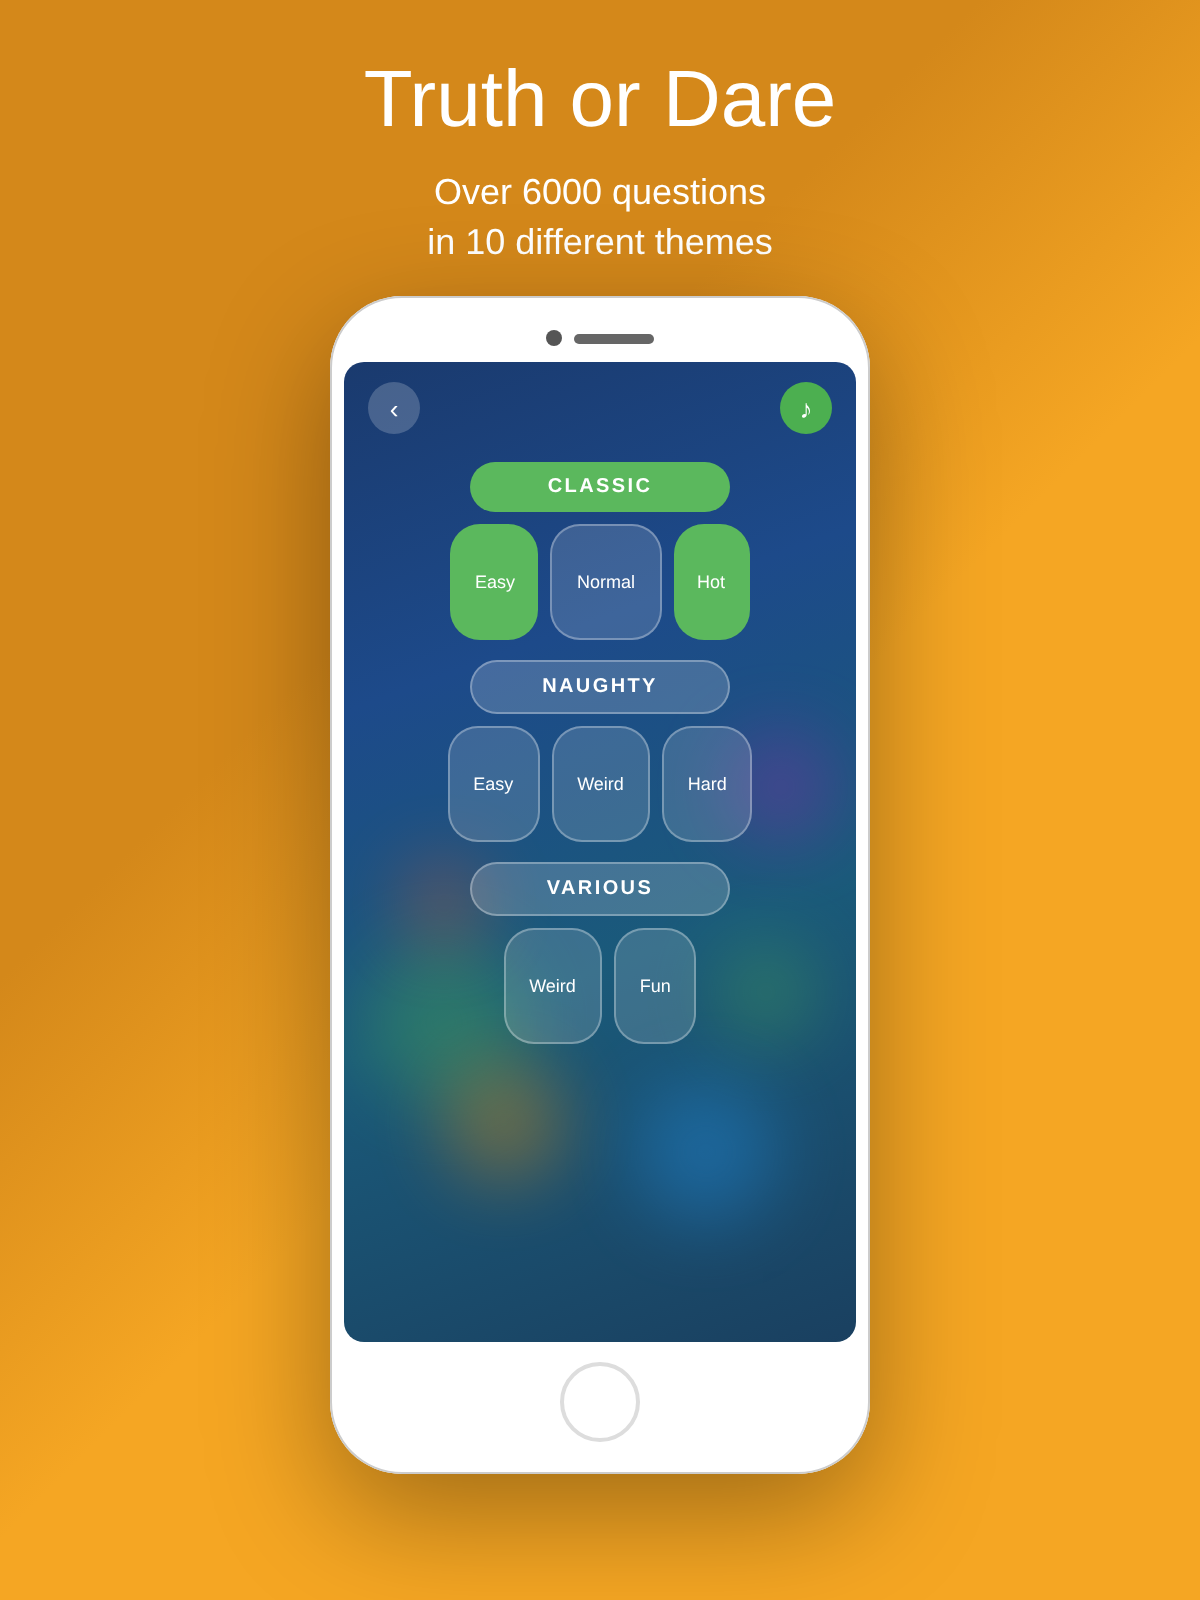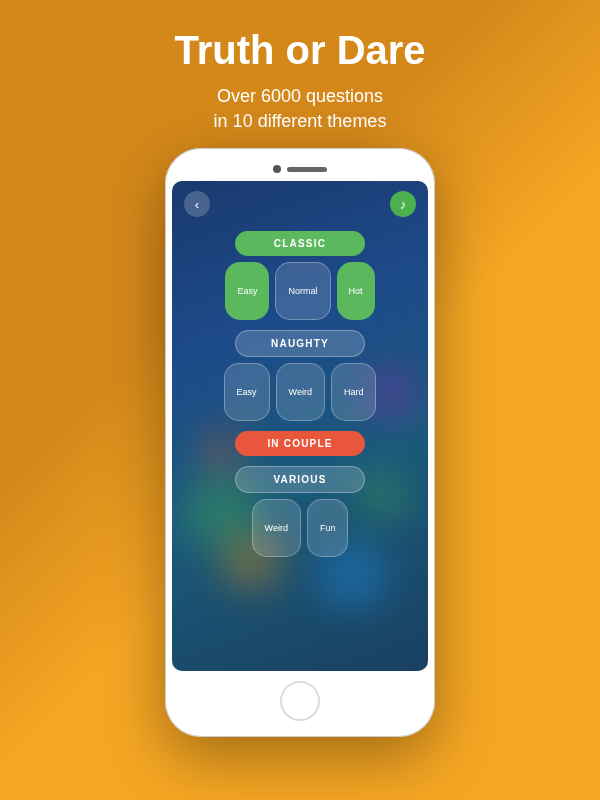--- a/index.html
+++ b/index.html
@@ -26,21 +26,21 @@
 
     .header {
       position: relative;
       z-index: 2;
       text-align: center;
       padding-top: 28px;
     }
 
     .header h1 {
       font-size: 40px;
-      font-weight: 700;
+      font-weight: 400;
       color: #fff;
       line-height: 1.1;
     }
 
     .header p {
       font-size: 18px;
       color: #fff;
       margin-top: 12px;
       line-height: 1.4;
     }
@@ -260,21 +260,20 @@
         <div class="category-block">
           <button class="category-main-btn cat-naughty">NAUGHTY</button>
           <div class="sub-btns">
             <button class="sub-btn sub-transparent">Easy</button>
             <button class="sub-btn sub-transparent">Weird</button>
             <button class="sub-btn sub-transparent">Hard</button>
           </div>
         </div>
 
         <div class="category-block">
-          <button class="category-main-btn cat-couple">IN COUPLE</button>
         </div>
 
         <div class="category-block">
           <button class="category-main-btn cat-various">VARIOUS</button>
           <div class="sub-btns">
             <button class="sub-btn sub-transparent">Weird</button>
             <button class="sub-btn sub-transparent">Fun</button>
           </div>
         </div>
 

